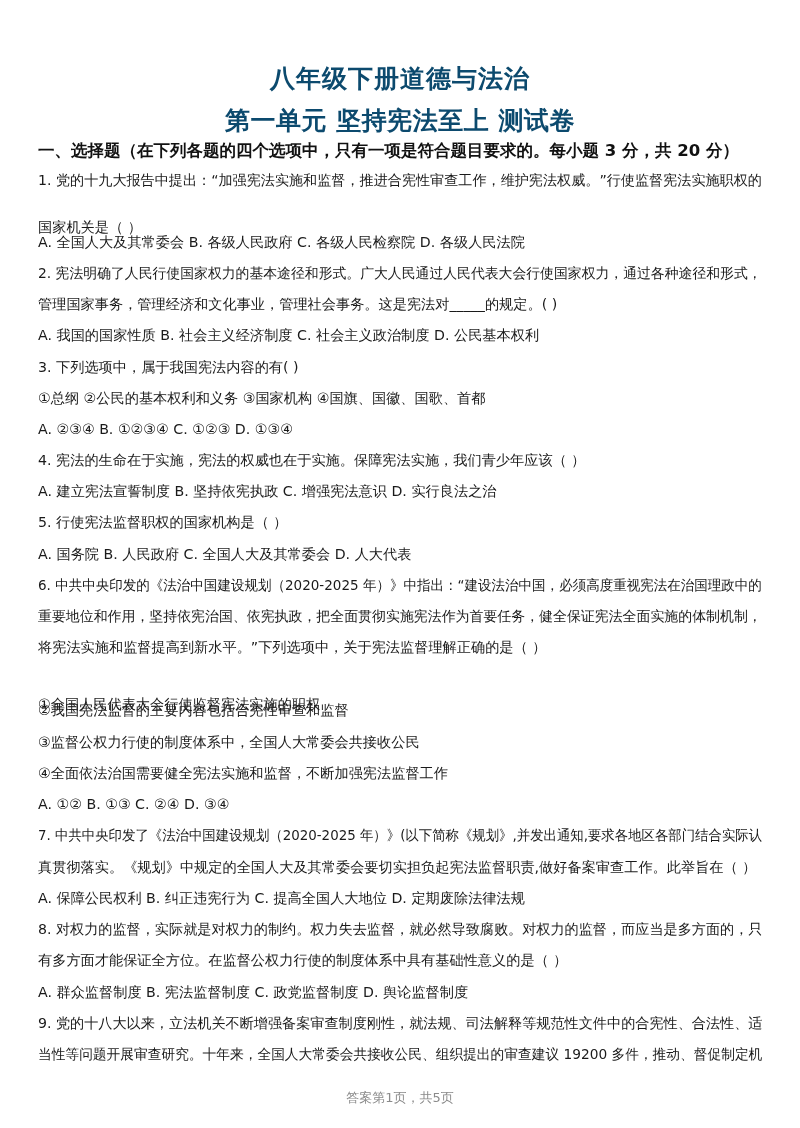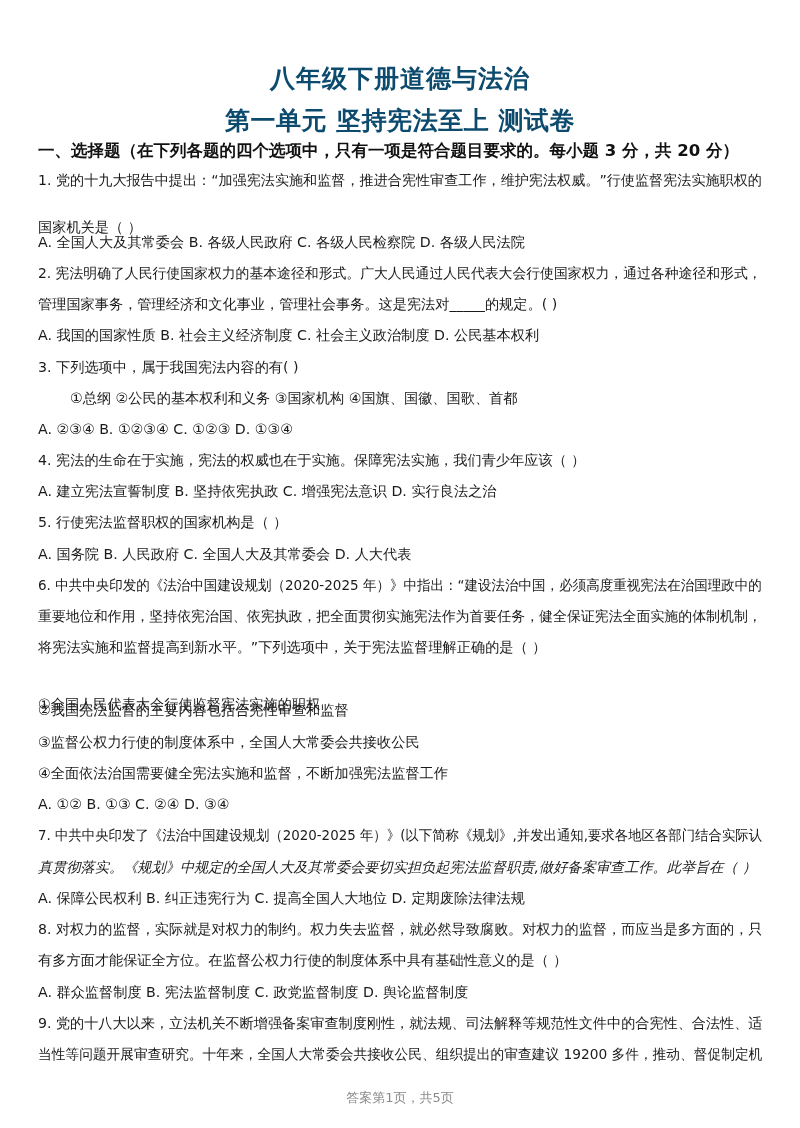--- a/index.html
+++ b/index.html
@@ -24,40 +24,40 @@
 
   <div class="line" style="top: 170px; transform-origin: left top; transform: scaleX(0.994505);">1. 党的十九大报告中提出：“加强宪法实施和监督，推进合宪性审查工作，维护宪法权威。”行使监督宪法实施职权的</div>
   <div class="line" style="top:201px;margin-top:16px;">国家机关是（  ）</div>
   <div class="line" style="top:232px;">A. 全国人大及其常委会    B. 各级人民政府   C. 各级人民检察院   D. 各级人民法院</div>
 
   <div class="line" style="top: 263px; transform-origin: left top; transform: scaleX(0.975741);">2. 宪法明确了人民行使国家权力的基本途径和形式。广大人民通过人民代表大会行使国家权力，通过各种途径和形式，</div>
   <div class="line" style="top:294px;">管理国家事务，管理经济和文化事业，管理社会事务。这是宪法对_____的规定。( )</div>
   <div class="line" style="top:325px;">A. 我国的国家性质    B. 社会主义经济制度   C. 社会主义政治制度     D. 公民基本权利</div>
 
   <div class="line" style="top:357px;">3. 下列选项中，属于我国宪法内容的有(    )</div>
-  <div class="line" style="top:388px;margin-left:32px;">①总纲   ②公民的基本权利和义务   ③国家机构   ④国旗、国徽、国歌、首都</div>
+  <div class="line" style="top:388px;">①总纲   ②公民的基本权利和义务   ③国家机构   ④国旗、国徽、国歌、首都</div>
   <div class="line" style="top:419px;">A. ②③④    B. ①②③④  C. ①②③     D. ①③④</div>
 
   <div class="line" style="top:450px;">4. 宪法的生命在于实施，宪法的权威也在于实施。保障宪法实施，我们青少年应该（   ）</div>
   <div class="line" style="top:481px;text-align:center;">A. 建立宪法宣誓制度 B. 坚持依宪执政     C. 增强宪法意识     D. 实行良法之治</div>
 
   <div class="line" style="top:512px;">5. 行使宪法监督职权的国家机构是（  ）</div>
   <div class="line" style="top:544px;">A. 国务院    B. 人民政府    C. 全国人大及其常委会    D. 人大代表</div>
 
   <div class="line" style="top: 575px; transform-origin: left top; transform: scaleX(0.952632);">6. 中共中央印发的《法治中国建设规划（2020-2025 年）》中指出：“建设法治中国，必须高度重视宪法在治国理政中的</div>
   <div class="line" style="top: 606px; transform-origin: left top; transform: scaleX(0.98103);">重要地位和作用，坚持依宪治国、依宪执政，把全面贯彻实施宪法作为首要任务，健全保证宪法全面实施的体制机制，</div>
   <div class="line" style="top:637px;">将宪法实施和监督提高到新水平。”下列选项中，关于宪法监督理解正确的是（  ）</div>
   <div class="line" style="top:669px;margin-top:25px;">①全国人民代表大会行使监督宪法实施的职权</div>
   <div class="line" style="top:700px;">②我国宪法监督的主要内容包括合宪性审查和监督</div>
   <div class="line" style="top:732px;">③监督公权力行使的制度体系中，全国人大常委会共接收公民</div>
   <div class="line" style="top:763px;">④全面依法治国需要健全宪法实施和监督，不断加强宪法监督工作</div>
   <div class="line" style="top:794px;">A. ①② B. ①③ C. ②④ D. ③④</div>
 
   <div class="line" style="top: 825px; transform-origin: left top; transform: scaleX(0.943937);">7. 中共中央印发了《法治中国建设规划（2020-2025 年）》(以下简称《规划》,并发出通知,要求各地区各部门结合实际认</div>
-  <div class="line" style="top:857px;font-style:italic;">真贯彻落实。《规划》中规定的全国人大及其常委会要切实担负起宪法监督职责,做好备案审查工作。此举旨在（  ）</div>
+  <div class="line" style="top:857px;">真贯彻落实。《规划》中规定的全国人大及其常委会要切实担负起宪法监督职责,做好备案审查工作。此举旨在（  ）</div>
   <div class="line" style="top:888px;">A. 保障公民权利 B. 纠正违宪行为 C. 提高全国人大地位 D. 定期废除法律法规</div>
 
   <div class="line" style="top: 919px; transform-origin: left top; transform: scaleX(0.995873);">8. 对权力的监督，实际就是对权力的制约。权力失去监督，就必然导致腐败。对权力的监督，而应当是多方面的，只</div>
   <div class="line" style="top:950px;">有多方面才能保证全方位。在监督公权力行使的制度体系中具有基础性意义的是（      ）</div>
   <div class="line" style="top:982px;">A. 群众监督制度 B. 宪法监督制度   C. 政党监督制度     D. 舆论监督制度</div>
 
   <div class="line" style="top: 1013px; transform-origin: left top; transform: scaleX(0.995873);">9. 党的十八大以来，立法机关不断增强备案审查制度刚性，就法规、司法解释等规范性文件中的合宪性、合法性、适</div>
   <div class="line" style="top: 1044px; transform-origin: left top; transform: scaleX(0.966622);">当性等问题开展审查研究。十年来，全国人大常委会共接收公民、组织提出的审查建议 19200 多件，推动、督促制定机</div>
 
   <div class="footer">答案第1页，共5页</div>

